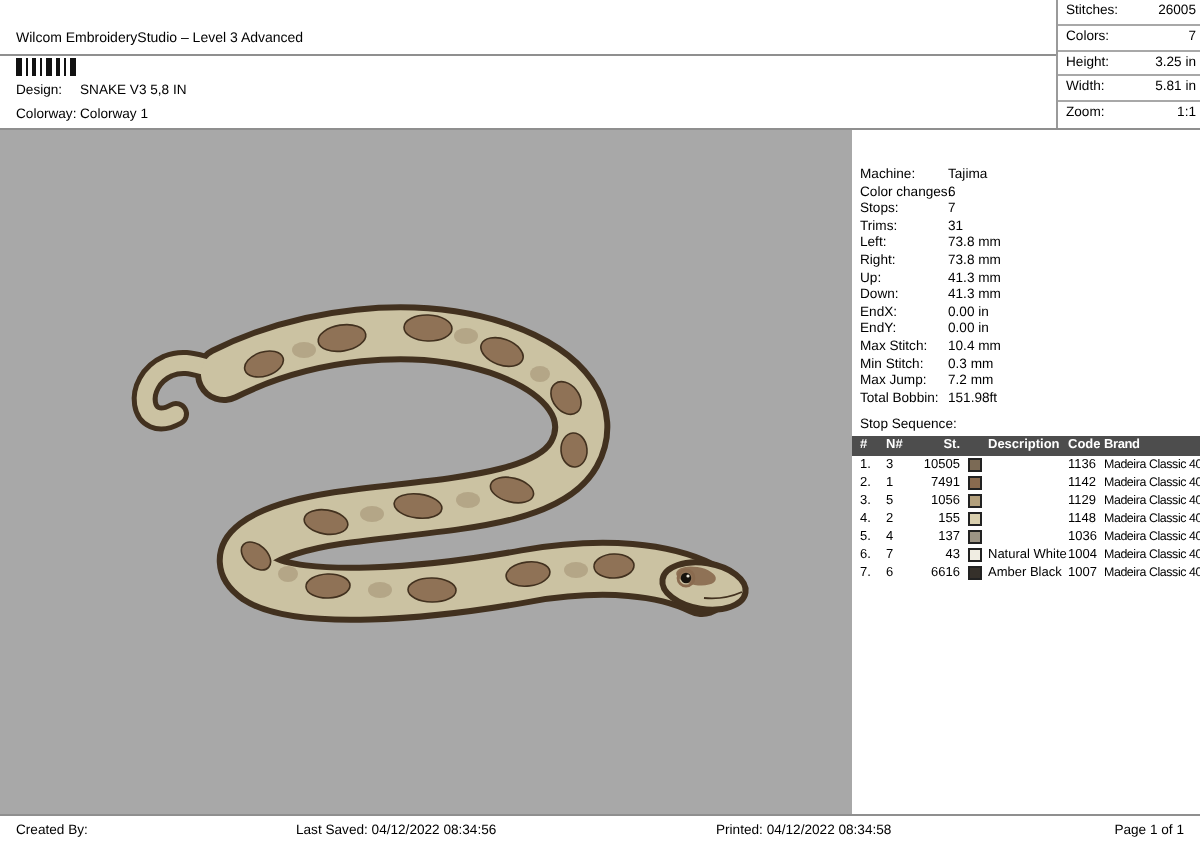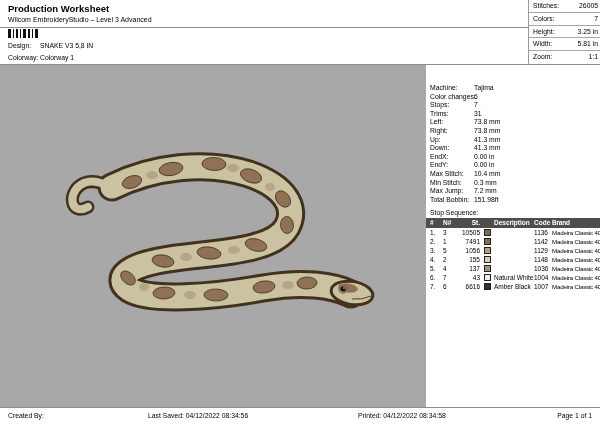--- a/index.html
+++ b/index.html
@@ -45,21 +45,20 @@
   .f-created{position:absolute;left:8px;top:4px;}
   .f-saved{position:absolute;left:148px;top:4px;}
   .f-printed{position:absolute;left:358px;top:4px;}
   .f-page{position:absolute;right:8px;top:4px;}
 </style>
 </head>
 <body>
 
 <div class="page">
 
-  <div class="title">Production Worksheet</div>
   <div class="subtitle">Wilcom EmbroideryStudio – Level 3 Advanced</div>
   <div class="line" style="left:0;top:27px;width:528px;height:1px;"></div>
 
   <div class="barcode">
     <i style="width:3px"></i>
       <i style="width:1px"></i>
       <i style="width:2px"></i>
       <i style="width:1px"></i>
     <i style="width:3px"></i>
       <i style="width:2px"></i>

